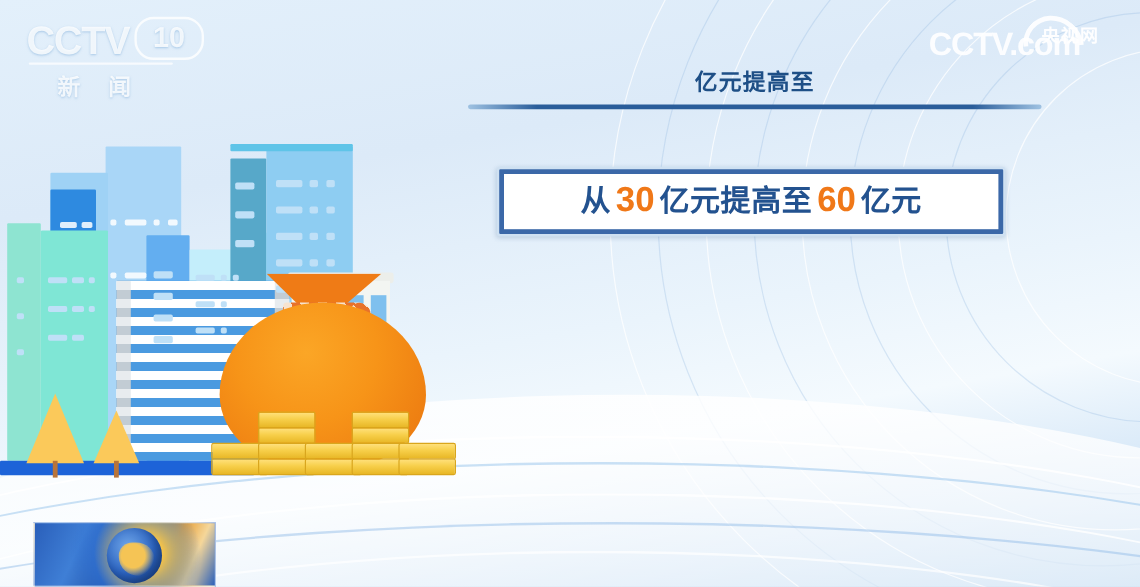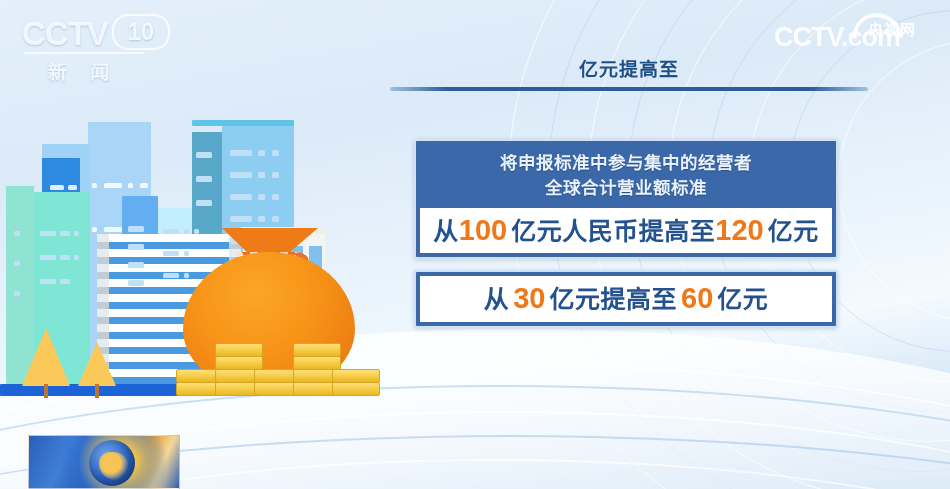--- a/index.html
+++ b/index.html
@@ -243,29 +243,20 @@
     <div class="ccom-cn">央视网</div>
   </div>
 
   <div class="headline">
     <div class="kicker">亿元提高至</div>
     <div class="rule"></div>
   </div>
 
   <div class="cards">
 
-    <div class="card c1">
-      <div class="card-head">
-        <div>将申报标准中参与集中的经营者</div>
-        <div>全球合计营业额标准</div>
-      </div>
-      <div class="card-value">
-        <span>从</span><span class="num">100</span><span class="sp"></span><span>亿元人民币提高至</span><span class="num">120</span><span class="sp"></span><span>亿元</span>
-      </div>
-    </div>
 
     <div class="card">
       <div class="card-value">
         <span>从</span><span class="sp"></span><span class="num">30</span><span class="sp"></span><span>亿元提高至</span><span class="sp"></span><span class="num">60</span><span class="sp"></span><span>亿元</span>
       </div>
     </div>
 
 
   </div>
 

